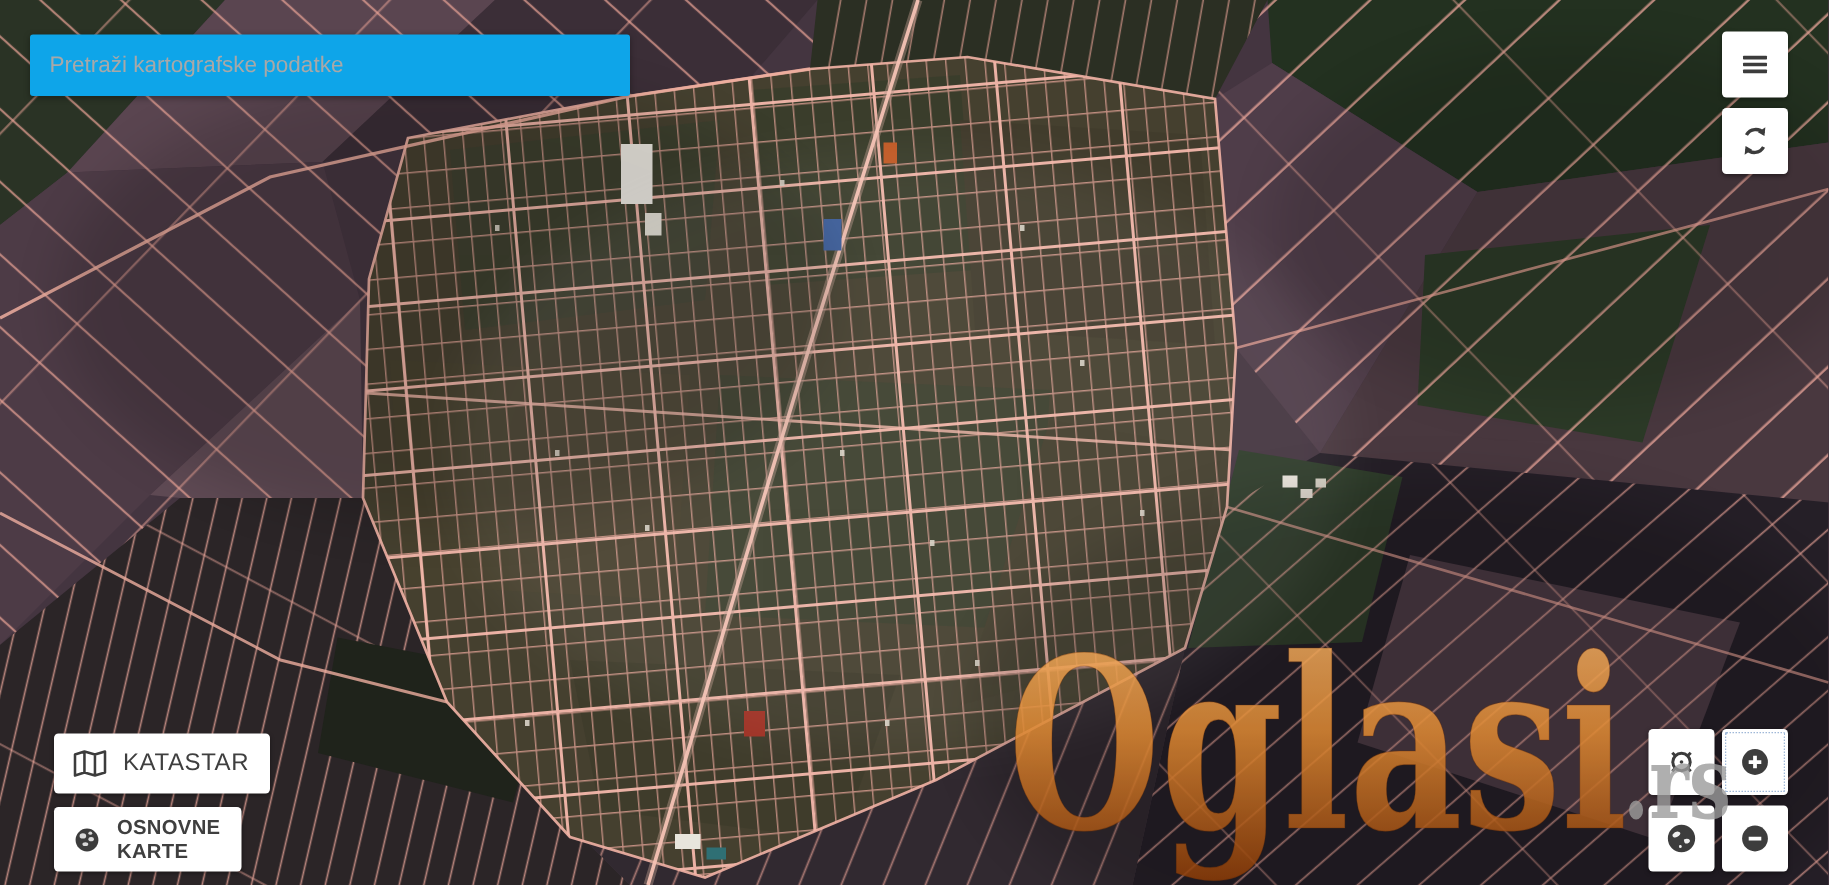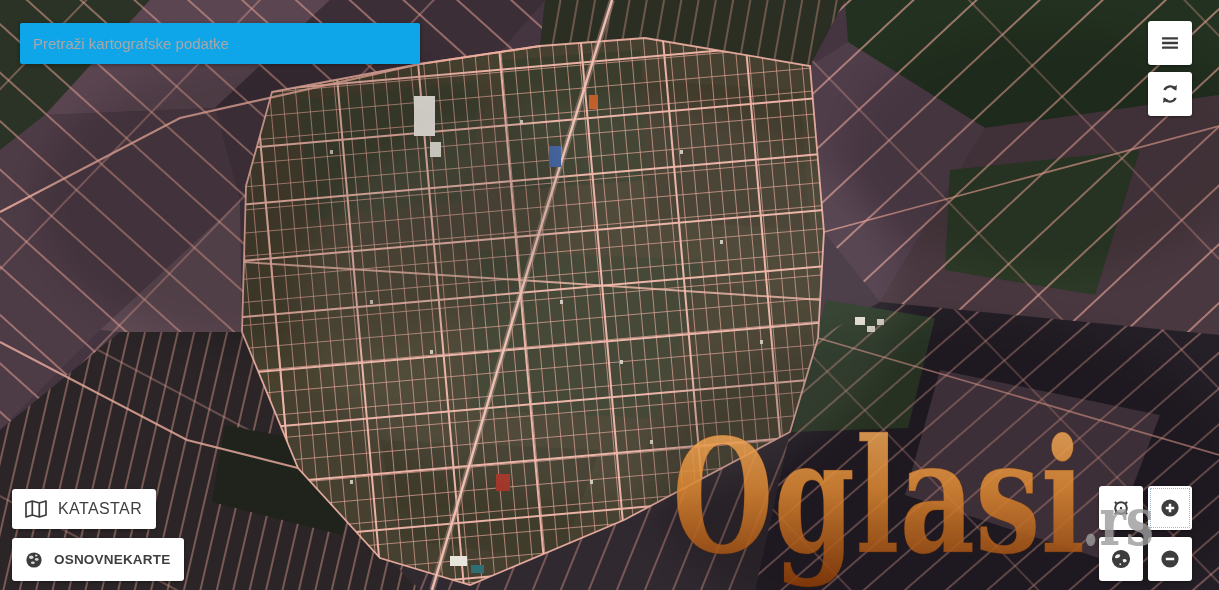--- a/index.html
+++ b/index.html
@@ -24,28 +24,28 @@
     padding:0;cursor:pointer;
   }
   .sq-btn svg{display:block;}
   #menu-btn{right:27px;top:21px;}
   #refresh-btn{right:27px;top:72px;}
   #locate-btn{right:76px;top:486px;}
   #zoomin-btn{right:27px;top:486px;outline:1px dotted #9fb8d8;outline-offset:-3px;}
   #earth-btn{right:76px;top:537px;}
   #zoomout-btn{right:27px;top:537px;}
   .layer-btn{
-    position:absolute;left:12px;background:#fff;border:none;border-radius:3px;
+    position:absolute;left:36px;background:#fff;border:none;border-radius:3px;
     box-shadow:0 1px 3px rgba(0,0,0,.4);display:flex;align-items:center;gap:9px;
     padding:0 14px 0 11px;cursor:pointer;color:#3f3f3f;
     font-family:"Liberation Sans",sans-serif;text-align:left;
   }
   #katastar-btn{top:489px;height:40px;font-size:16px;font-weight:500;letter-spacing:.4px;}
   #osnovne-btn{top:538px;height:43px;font-size:13.5px;font-weight:700;letter-spacing:.2px;}
-  #osnovne-btn .two-line{display:flex;line-height:1.12;}
+  #osnovne-btn .two-line{display:flex;flex-direction:column;line-height:1.12;}
   
   #watermark{position:absolute;left:635px;top:395px;width:584px;height:200px;overflow:visible;
     pointer-events:none;z-index:9;}
 </style>
 </head>
 <body>
 
 <svg id="map-svg" viewBox="0 0 1219 590" xmlns="http://www.w3.org/2000/svg">
   <defs>
     <filter id="soft">

